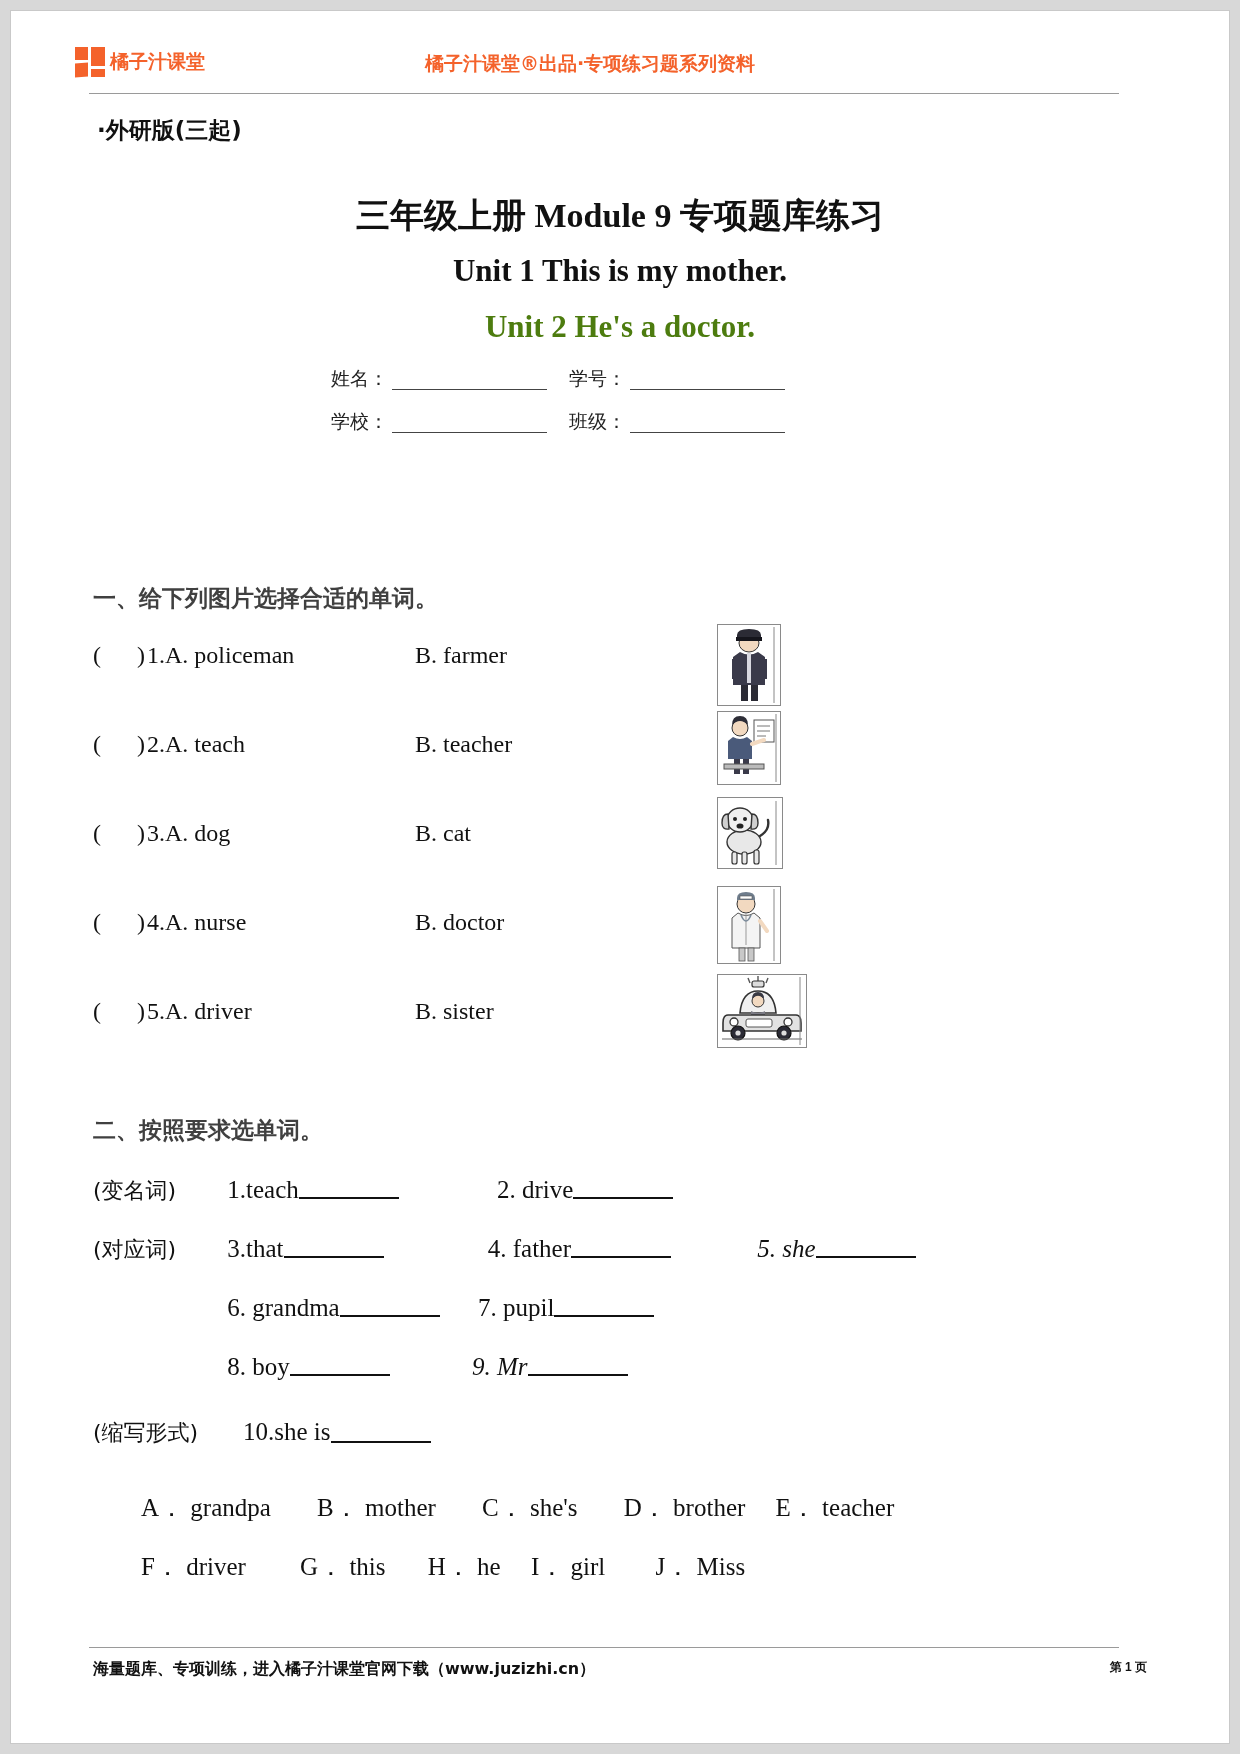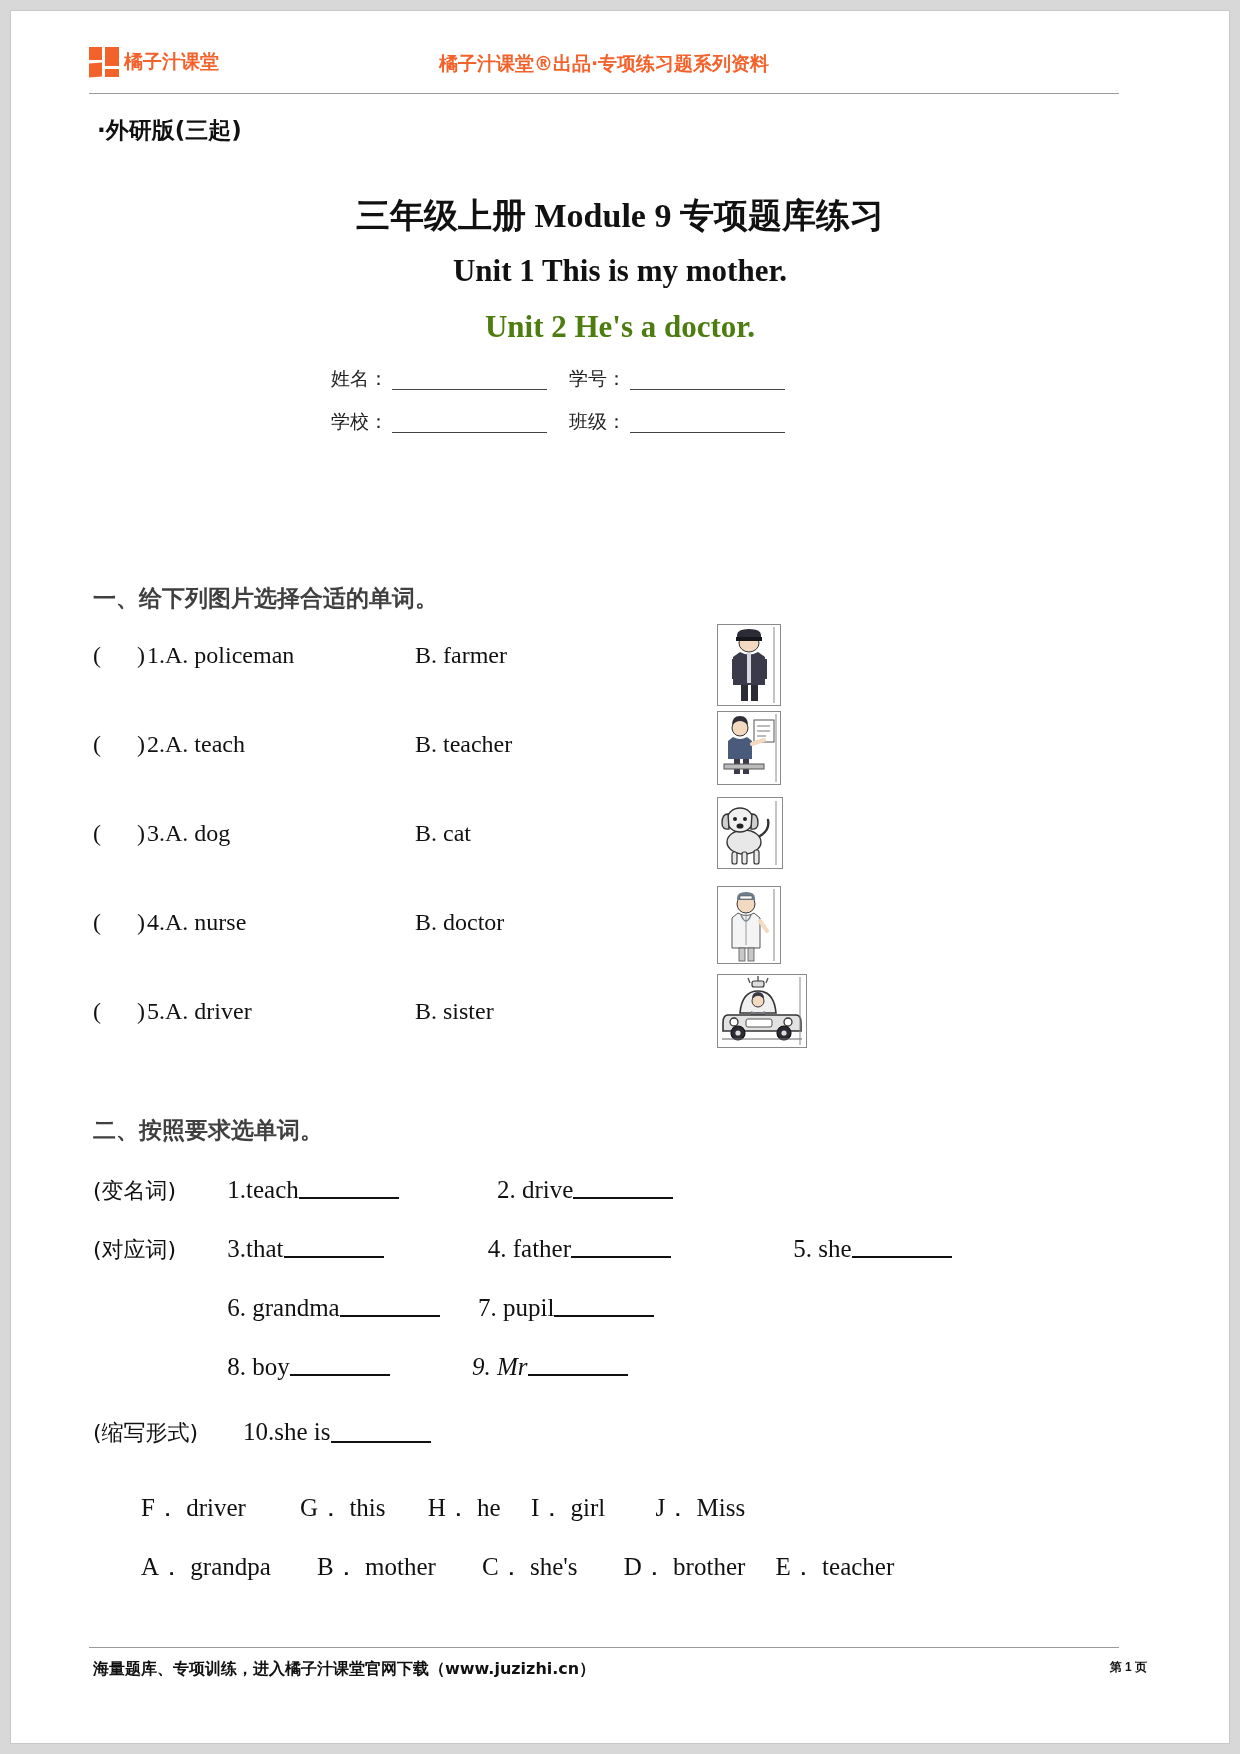--- a/index.html
+++ b/index.html
@@ -11,21 +11,21 @@
   }
   .page {
     position:absolute; left:10px; top:10px;
     width:1220px; height:1734px;
     background:#ffffff;
     border:1px solid #c9c9c9;
     overflow:hidden;
   }
   
   .hdr {
-    position:absolute; left:78px; top:28px; width:1030px; height:52px;
+    position:absolute; left:64px; top:28px; width:1030px; height:52px;
   }
   .logo { position:absolute; left:0; top:8px; display:flex; align-items:center; }
   .logo-mark { position:relative; width:30px; height:30px; margin-right:5px; }
   .logo-mark i {
     position:absolute; background:#F4622B; display:block;
   }
   .logo-mark i.a { left:0;  top:0;  width:13px; height:13px; }
   .logo-mark i.b { left:16px; top:0;  width:14px; height:19px; }
   .logo-mark i.c { left:0;  top:16px; width:13px; height:14px;
                    transform:skewY(-4deg); }
@@ -301,21 +301,21 @@
     </div>
 
     <div class="p2-row">
       <span class="tag">(对应词)</span>
       <span class="cell" style="margin-left:10px;">
         <span>3.</span><span>that</span><span class="blank" style="width:100px;"></span>
       </span>
       <span class="cell" style="margin-left:98px;">
         <span>4.</span>&nbsp;<span>father</span><span class="blank" style="width:100px;"></span>
       </span>
-      <span class="cell" style="margin-left:116px;">
+      <span class="cell" style="margin-left:80px;font-style:italic;">
         <span>5.</span>&nbsp;<span>she</span><span class="blank" style="width:100px;"></span>
       </span>
     </div>
 
     <div class="p2-row">
       <span class="tag"></span>
       <span class="cell" style="margin-left:10px;">
         <span>6.</span>&nbsp;<span>grandma</span><span class="blank" style="width:100px;"></span>
       </span>
       <span class="cell" style="margin-left:32px;">
@@ -332,33 +332,33 @@
         <span>9.</span>&nbsp;<span>Mr</span><span class="blank" style="width:100px;"></span>
       </span>
     </div>
 
     <div class="p2-row" style="margin-top:6px;">
       <span class="tag" style="width:150px;">(缩写形式)</span><span>10.</span><span>she is</span><span class="blank" style="width:100px;"></span>
     </div>
   </div>
 
   <div class="bank">
+    <div class="bank-row">
+      <span class="bank-item">A． grandpa</span>
+      <span class="bank-item" style="margin-left:40px;">B． mother</span>
+      <span class="bank-item" style="margin-left:40px;">C． she's</span>
+      <span class="bank-item" style="margin-left:40px;">D． brother</span>
+      <span class="bank-item" style="margin-left:24px;">E． teacher</span>
+    </div>
     <div class="bank-row">
       <span class="bank-item">F． driver</span>
       <span class="bank-item" style="margin-left:48px;">G． this</span>
       <span class="bank-item" style="margin-left:36px;">H． he</span>
       <span class="bank-item" style="margin-left:24px;">I． girl</span>
       <span class="bank-item" style="margin-left:44px;">J． Miss</span>
     </div>
-    <div class="bank-row">
-      <span class="bank-item">A． grandpa</span>
-      <span class="bank-item" style="margin-left:40px;">B． mother</span>
-      <span class="bank-item" style="margin-left:40px;">C． she's</span>
-      <span class="bank-item" style="margin-left:40px;">D． brother</span>
-      <span class="bank-item" style="margin-left:24px;">E． teacher</span>
-    </div>
   </div>
 
   <div class="ftr-rule"></div>
   <div class="ftr-left">海量题库、专项训练，进入橘子汁课堂官网下载（www.juzizhi.cn）</div>
   <div class="ftr-right">第 1 页</div>
 
 </div>
 
 </body></html>

